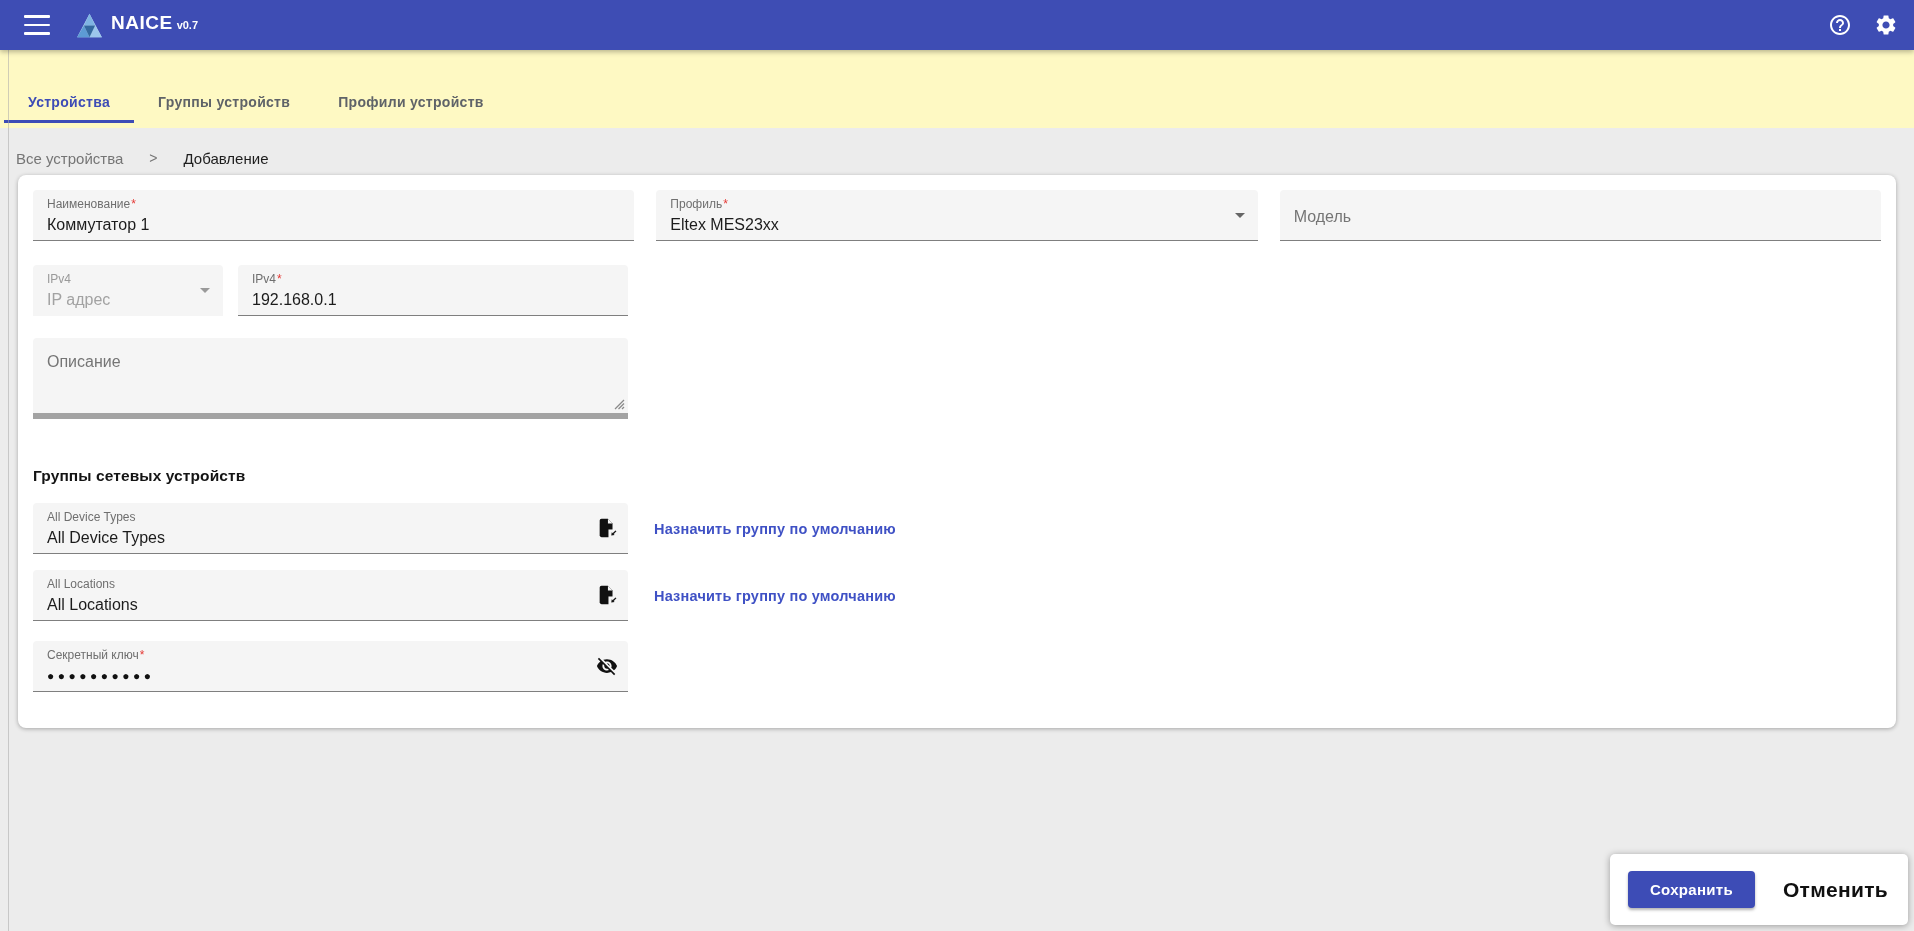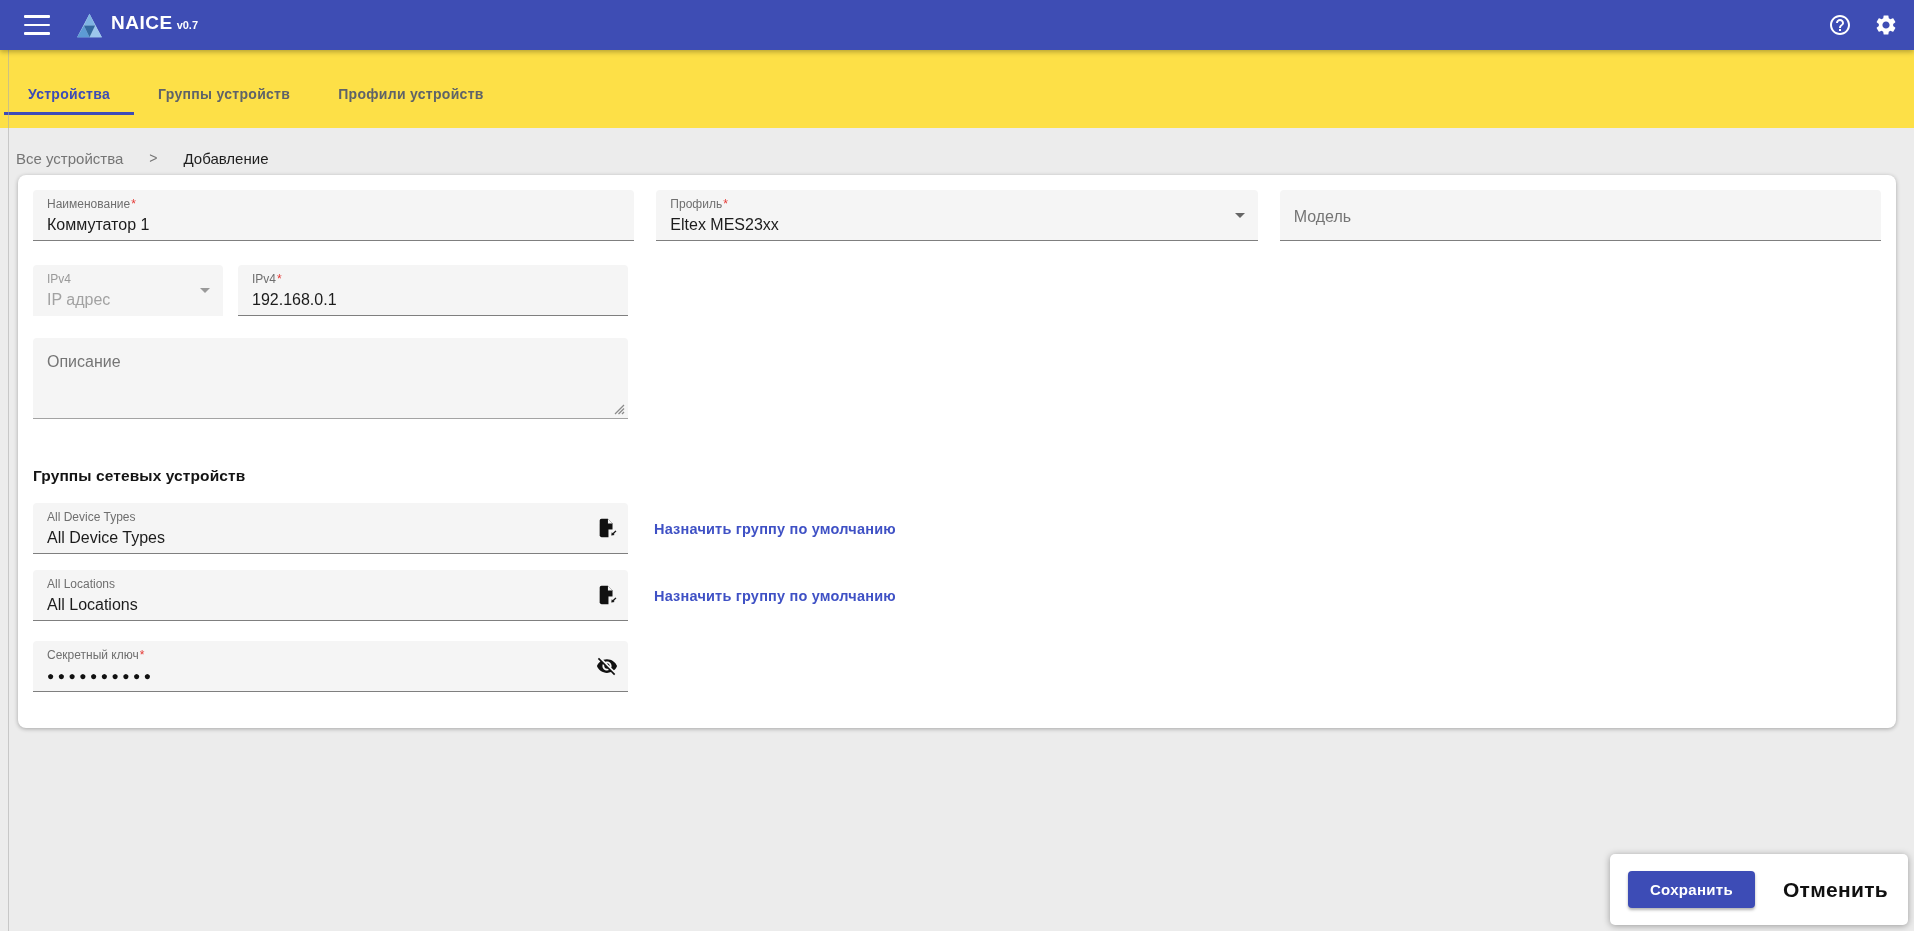--- a/index.html
+++ b/index.html
@@ -30,23 +30,23 @@
   .brand-ver { font-size: 11px; font-weight: bold; margin-left: 4px; }
   .appbar-title {
     position: absolute; left: 0; right: 0; text-align: center;
     font-size: 17px; font-weight: bold; letter-spacing: .2px; pointer-events: none;
   }
   .appbar-icons { margin-left: auto; display: flex; align-items: center; gap: 22px; }
   .appbar-icons .icon { width: 24px; height: 24px; cursor: pointer; color:#fff; }
 
   
   .tabbar {
-    background: #fde047; height: 78px;
+    background: #fef9c3; height: 78px;
     display: flex; align-items: flex-end;
-    padding: 8px 4px;
+    padding: 0 4px;
   }
   .tab {
     position: relative;
     padding: 0 24px; height: 52px;
     display: flex; align-items: center;
     font-size: 14px; font-weight: bold; letter-spacing: .3px;
     color: #5f6368; cursor: pointer;
   }
   .tab.active { color: var(--accent, #3a49b5); }
   .tab.active::after {
@@ -98,21 +98,21 @@
   .field.disabled .caret { border-top-color: #9a9a9a; }
   .ip-type { width: 190px; }
   .ip-addr { flex: 1; }
 
   .field.placeholder-only { display: flex; align-items: center; }
   .field.placeholder-only .f-value { margin-top: 0; color: #757575; }
 
   .textarea-field {
     margin-top: 22px; width: 595px; height: 81px;
     background: var(--field_bg, #f5f5f5);
-    border-radius: 4px 4px 0 0; border-bottom: 1px solid #a3a3a3;
+    border-radius: 4px 4px 0 0; border-bottom: 6px solid #a3a3a3;
     padding: 14px; position: relative; cursor: text;
   }
   .textarea-field .f-value { color: #757575; margin-top: 0; }
   .resize-handle { position: absolute; right: 3px; bottom: 3px; width: 12px; height: 12px; color:#8a8a8a; cursor: nwse-resize; }
 
   .section-title { margin-top: 48px; font-size: 15.5px; font-weight: bold; color: #141414; letter-spacing: .1px; }
   .section-title.radius { margin-top: 46px; }
 
   .group-row { display: flex; align-items: center; gap: 26px; margin-top: 18px; }
   .group-row + .group-row { margin-top: 16px; }

